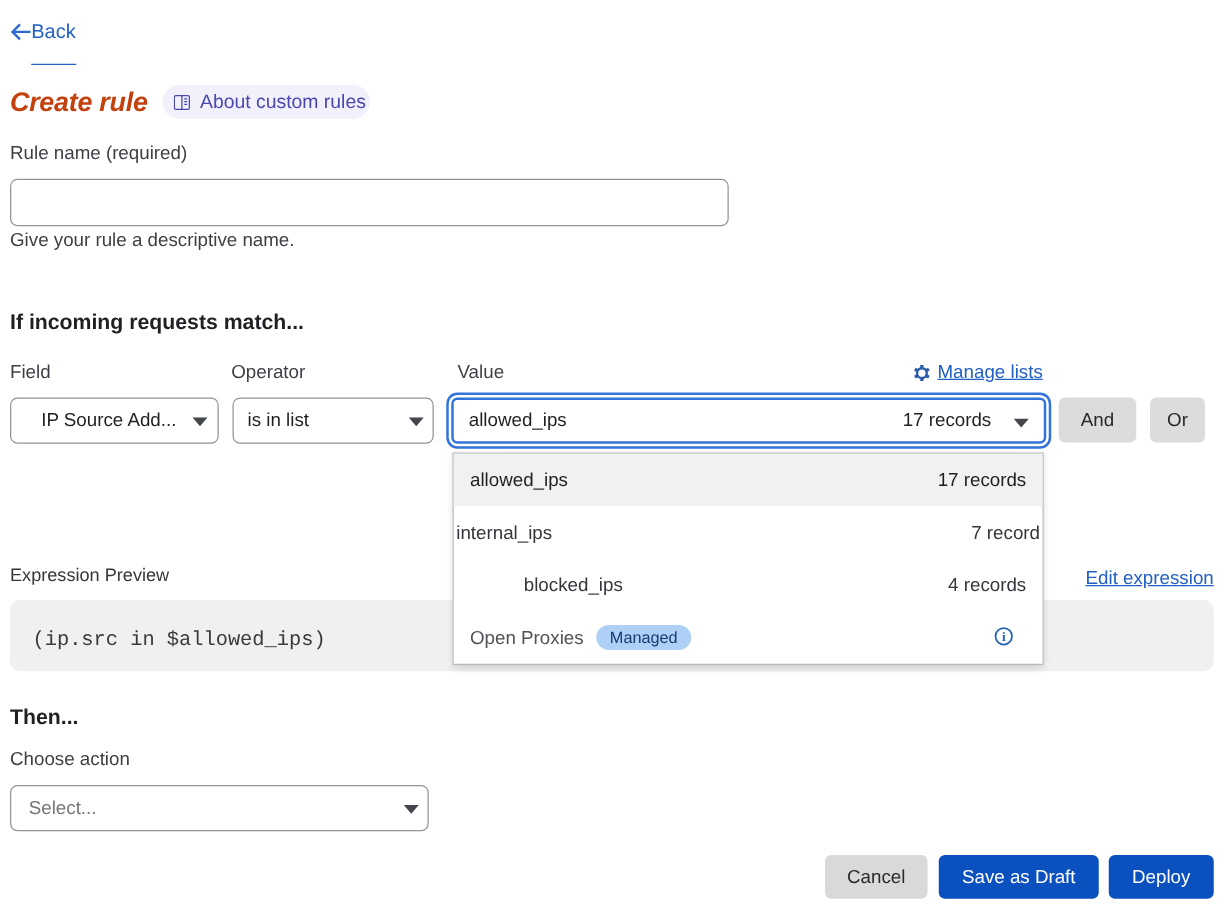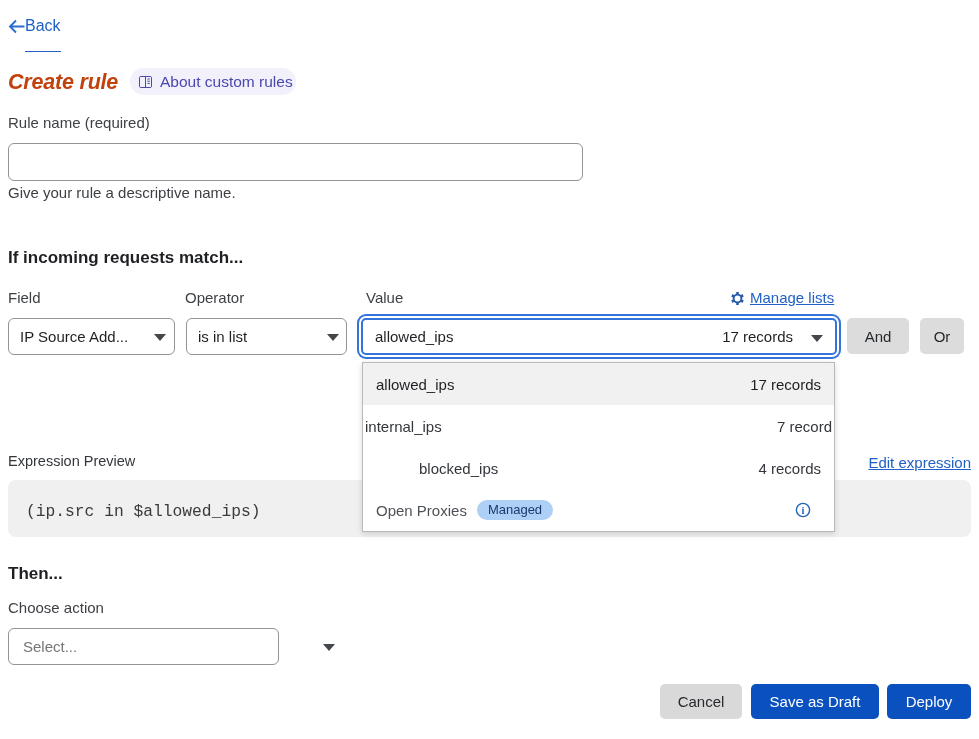--- a/index.html
+++ b/index.html
@@ -59,42 +59,42 @@
           <rect x="9.6" y="18.4" width="4.8" height="5.6"></rect>
         </g>
         <g transform="rotate(120 12 12)">
           <rect x="9.6" y="0" width="4.8" height="5.6"></rect>
           <rect x="9.6" y="18.4" width="4.8" height="5.6"></rect>
         </g>
       </g>
     </svg>
   <a class="abs lnk" style="left:750px; top:289px; font-size:15px;">Manage lists</a>
 
-  <div class="sel" style="left:8px; top:318px; width:167px; padding:0 11px;">IP Source Add...
+  <div class="sel" style="left:8px; top:318px; width:167px; padding:0 24px;">IP Source Add...
     <span class="caret" style="left:145px;"></span></div>
   <div class="sel" style="left:186px; top:318px; width:161px; padding:0 11px;">is in list
     <span class="caret" style="left:140px;"></span></div>
 
   <div class="abs" style="left:361px; top:318px; width:476px; height:37px; background:#fff; border:2px solid #3274d9; border-radius:5px; box-shadow:0 0 0 2px #fff, 0 0 0 4px #3274d9; display:flex; align-items:center; padding:0 12px; font-size:15px; color:#1f2023;">
     allowed_ips
     <span style="margin-left:auto; margin-right:30px;">17 records</span>
     <span class="caret" style="right:12px;"></span>
   </div>
 
   <div class="btn grey" style="left:847px; top:318px; width:62px;">And</div>
   <div class="btn grey" style="left:920px; top:318px; width:44px;">Or</div>
 
   <div class="abs" style="left:8px; top:453px; font-size:14.5px; color:#33363b;">Expression Preview</div>
   <a class="abs lnk" style="top:454px; right:8px; font-size:15px;">Edit expression</a>
   <div class="abs" style="left:8px; top:480px; width:963px; height:57px; background:#f0f0f0; border-radius:8px;"></div>
   <div class="abs" style="left:26px; top:502px; font-family:'Liberation Mono',monospace; font-size:16.3px; color:#3a3a3a;">(ip.src in $allowed_ips)</div>
 
   <div class="abs" style="left:8px; top:564px; font-size:17px; font-weight:bold; color:#1f2023;">Then...</div>
   <div class="abs lbl" style="left:8px; top:599px;">Choose action</div>
-  <div class="sel" style="left:8px; top:628px; width:271px; color:#757575; padding:0 14px;">Select...
+  <div class="sel" style="left:8px; top:628px; width:335px; color:#757575; padding:0 14px;">Select...
     <span class="caret" style="left:314px;"></span></div>
 
   <div class="abs" style="left:362px; top:362px; width:473px; height:170px; background:#fff; border:1px solid #b9b9b9; box-shadow:0 2px 6px rgba(0,0,0,.15); font-size:15px;">
     <div style="height:42px; background:#f1f1f1; display:flex; align-items:center; padding:0 13px; color:#1d1f23;">allowed_ips<span style="margin-left:auto;">17 records</span></div>
     <div style="height:42px; display:flex; align-items:center; padding:0 2px; color:#33363b;">internal_ips<span style="margin-left:auto;">7 record</span></div>
     <div style="height:42px; display:flex; align-items:center; padding:0 13px; color:#33363b;margin-left:43px;">blocked_ips<span style="margin-left:auto;">4 records</span></div>
     <div style="height:42px; display:flex; align-items:center; padding:0 13px; color:#4e5156;">Open Proxies
       <span style="margin-left:10px; background:#aed0f7; color:#173a6e; font-size:13px; height:20px; line-height:20px; padding:0 11px; border-radius:10px;">Managed</span>
       <span style="margin-left:auto; margin-right:10px; margin-top:2px;">
         <svg width="16" height="16" viewBox="0 0 16 16">

